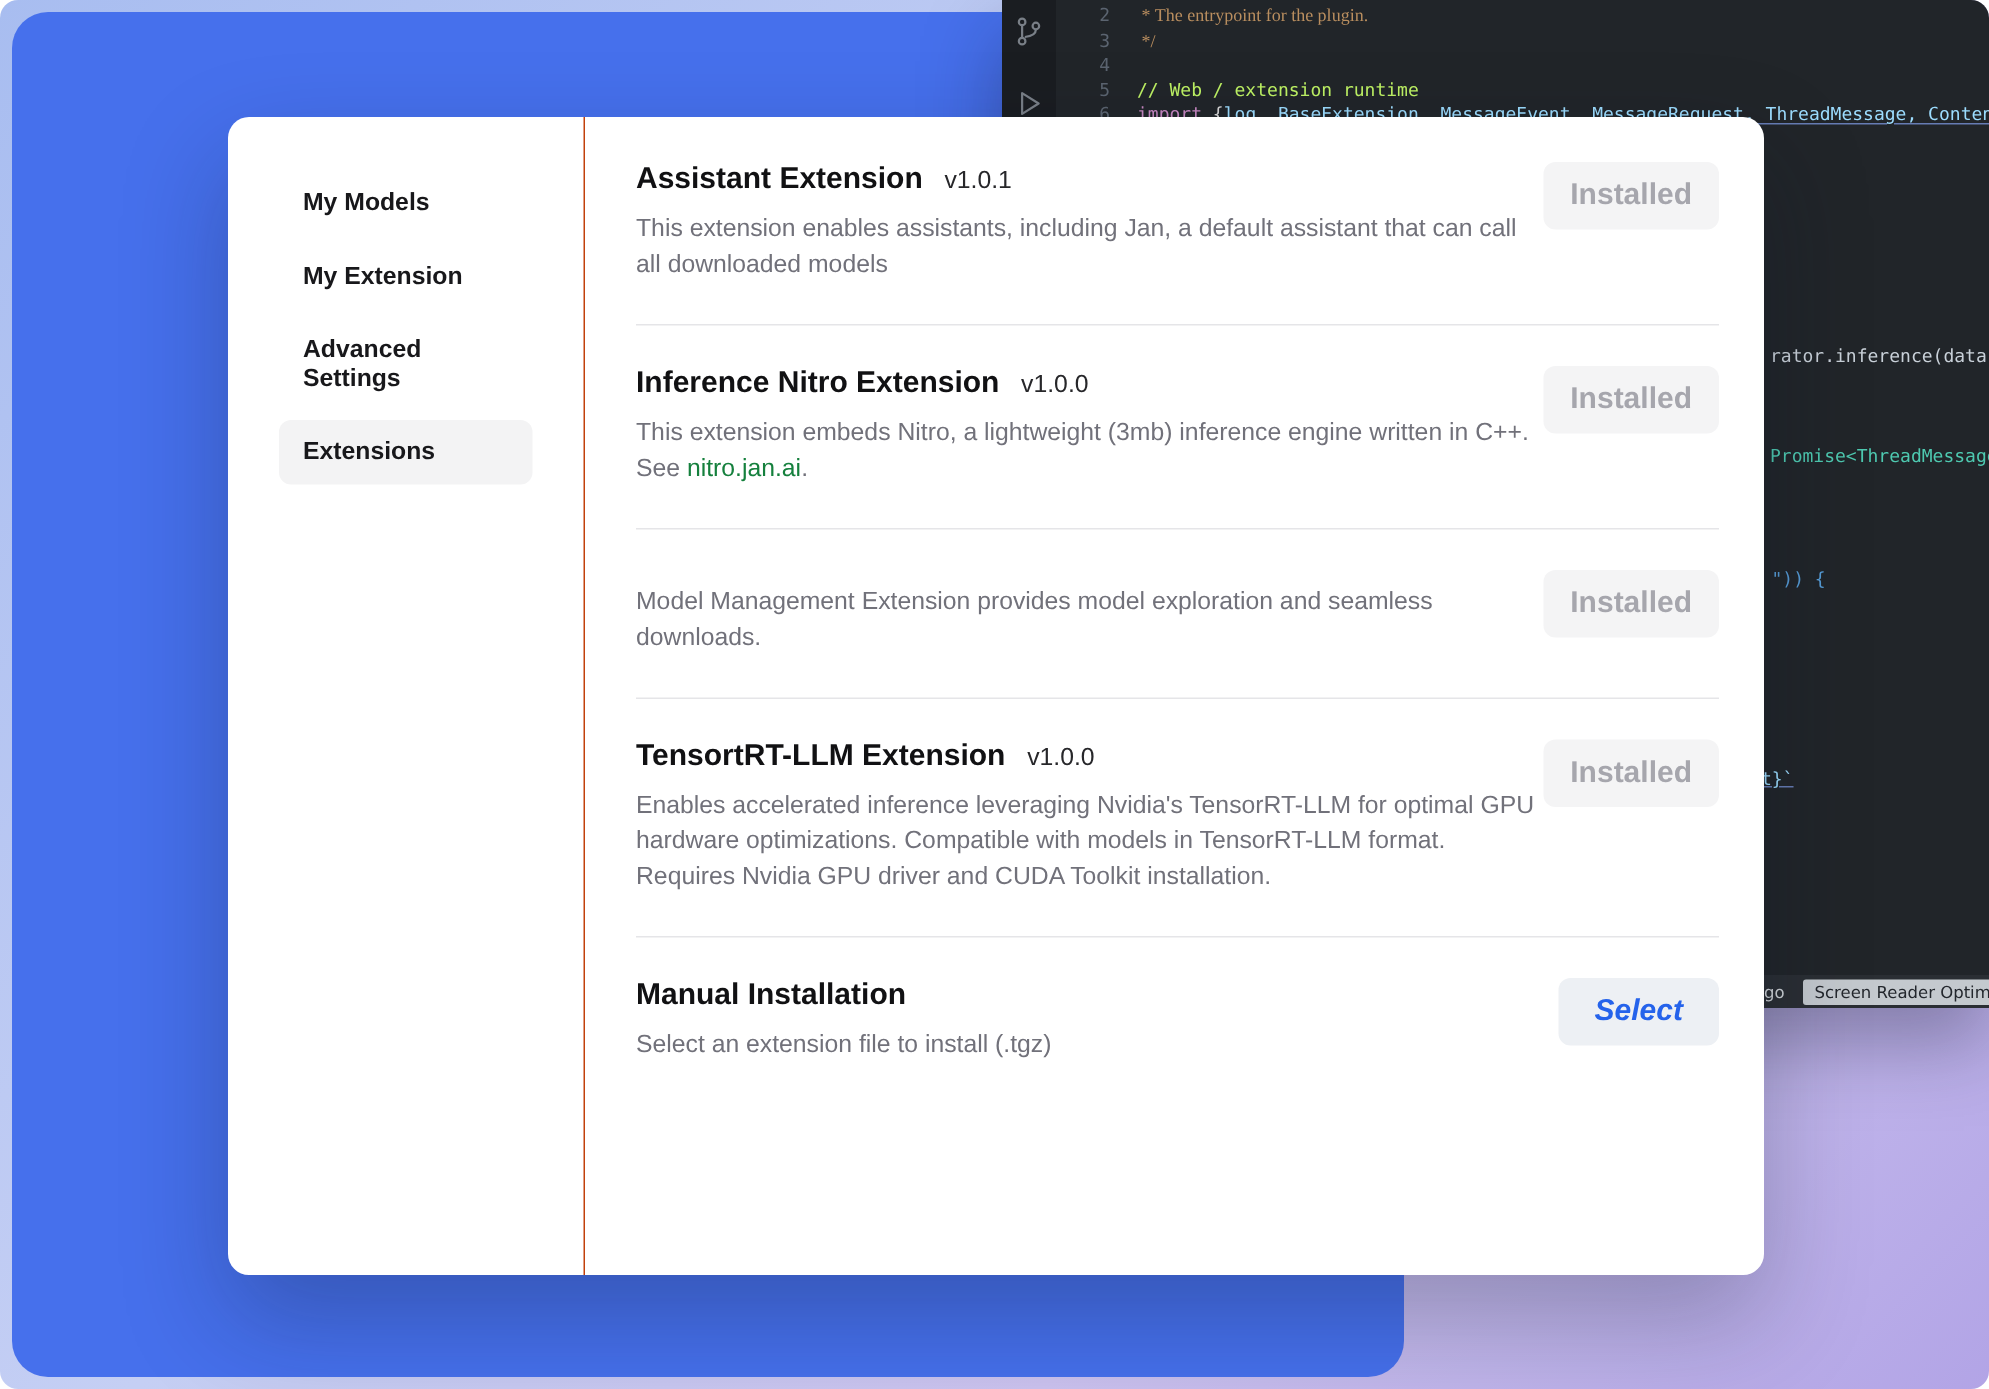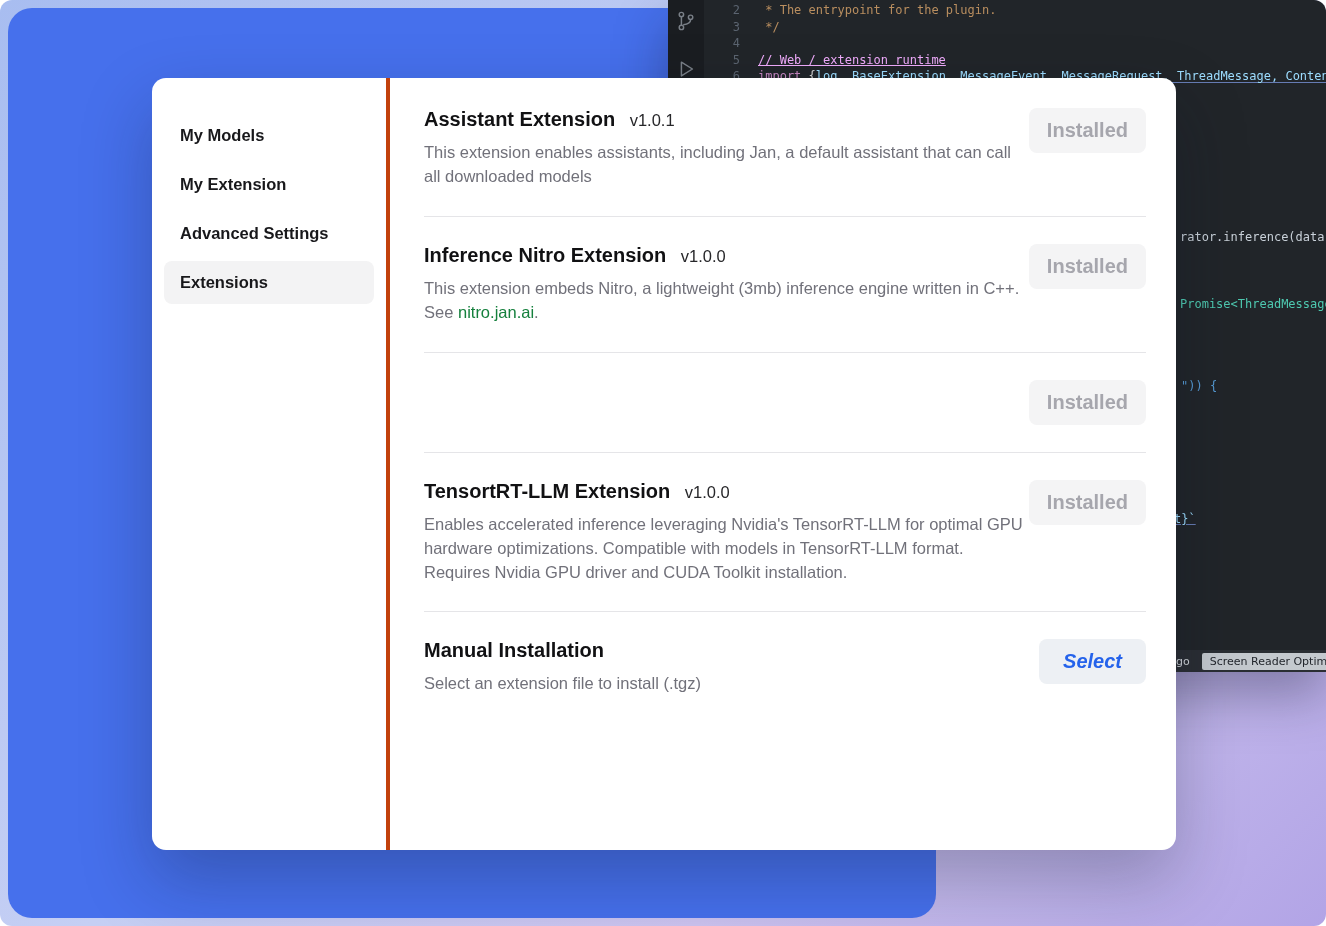--- a/index.html
+++ b/index.html
@@ -30,22 +30,22 @@
   }
   .activity-bar{
     position:absolute;left:0;top:0;width:36px;height:650px;
     background:#1a1d21;display:flex;flex-direction:column;align-items:center;
     padding-top:10px;gap:26px;box-sizing:border-box;
   }
   .activity-icon{width:22px;height:22px;opacity:.85;}
   .code{position:absolute;left:36px;top:2px;right:0;}
   .code-line{white-space:pre;line-height:16.5px;height:16.5px;overflow:hidden;}
   .gutter-num{display:inline-block;width:36px;text-align:right;margin-right:18px;color:#5b6470;}
-  .tok-doc{color:#b98e5f;}
-  .tok-comment{color:#f0abfc;text-decoration:underline;}
+  .tok-doc{color:#b98e5f;font-family:Liberation Serif, serif;}
+  .tok-comment{color:#bef264;}
   .tok-kw{color:#c586c0;}
   .tok-punct{color:#d4d4d4;}
   .tok-ident{color:#9cdcfe;text-decoration:underline;text-decoration-color:rgba(140,170,255,.65);text-underline-offset:2px;}
   .frag{position:absolute;white-space:pre;line-height:16px;font-family:"DejaVu Sans Mono","Liberation Mono",monospace;font-size:12px;}
   .frag-inference{left:512px;top:229px;color:#c9d1d9;}
   .frag-promise{left:512px;top:296px;color:#4ec9b0;}
   .frag-brace{left:513px;top:378px;color:#569cd6;}
   .frag-template{left:506px;top:511px;color:#9cdcfe;text-decoration:underline;text-decoration-color:rgba(140,170,255,.65);}
   .status-bar{
     position:absolute;left:0;bottom:0;width:658px;height:22px;
@@ -59,22 +59,22 @@
   }
   
   .card{
     position:absolute;left:152px;top:78px;width:1024px;height:772px;
     background:#ffffff;border-radius:14px;
     box-shadow:0 30px 70px rgba(15,23,42,.28);
     display:flex;overflow:hidden;
   }
   .sidebar{
     width:238px;box-sizing:border-box;flex:0 0 238px;
-    border-right:4px solid #c2410c;
-    padding:36px 12px;
+    border-right:1px solid #c2410c;
+    padding:36px 34px;
   }
   .nav-item{
     padding:12px 16px;margin-bottom:6px;border-radius:8px;
     font-size:16.5px;font-weight:700;color:#18181b;cursor:pointer;
   }
   .nav-item.active{background:#f3f3f4;}
   .content{
     flex:1;box-sizing:border-box;padding:30px 30px 24px 34px;
     display:flex;flex-direction:column;
   }
@@ -161,20 +161,21 @@
             <span class="ext-version">v1.0.0</span>
           </div>
           <div class="ext-desc"><span>This extension embeds Nitro, a lightweight (3mb) inference engine written in C++. See </span><a class="ext-link">nitro.jan.ai</a><span>.</span></div>
         </div>
         <button class="btn btn-installed">Installed</button>
       </div>
       <hr class="divider">
 
       <div class="ext-row">
         <div class="ext-info">
+          <div class="ext-desc">Model Management Extension provides model exploration and seamless downloads.</div>
         </div>
         <button class="btn btn-installed">Installed</button>
       </div>
       <hr class="divider">
 
       <div class="ext-row">
         <div class="ext-info">
           <div>
             <span class="ext-title">TensortRT-LLM Extension</span>
             <span class="ext-version">v1.0.0</span>

